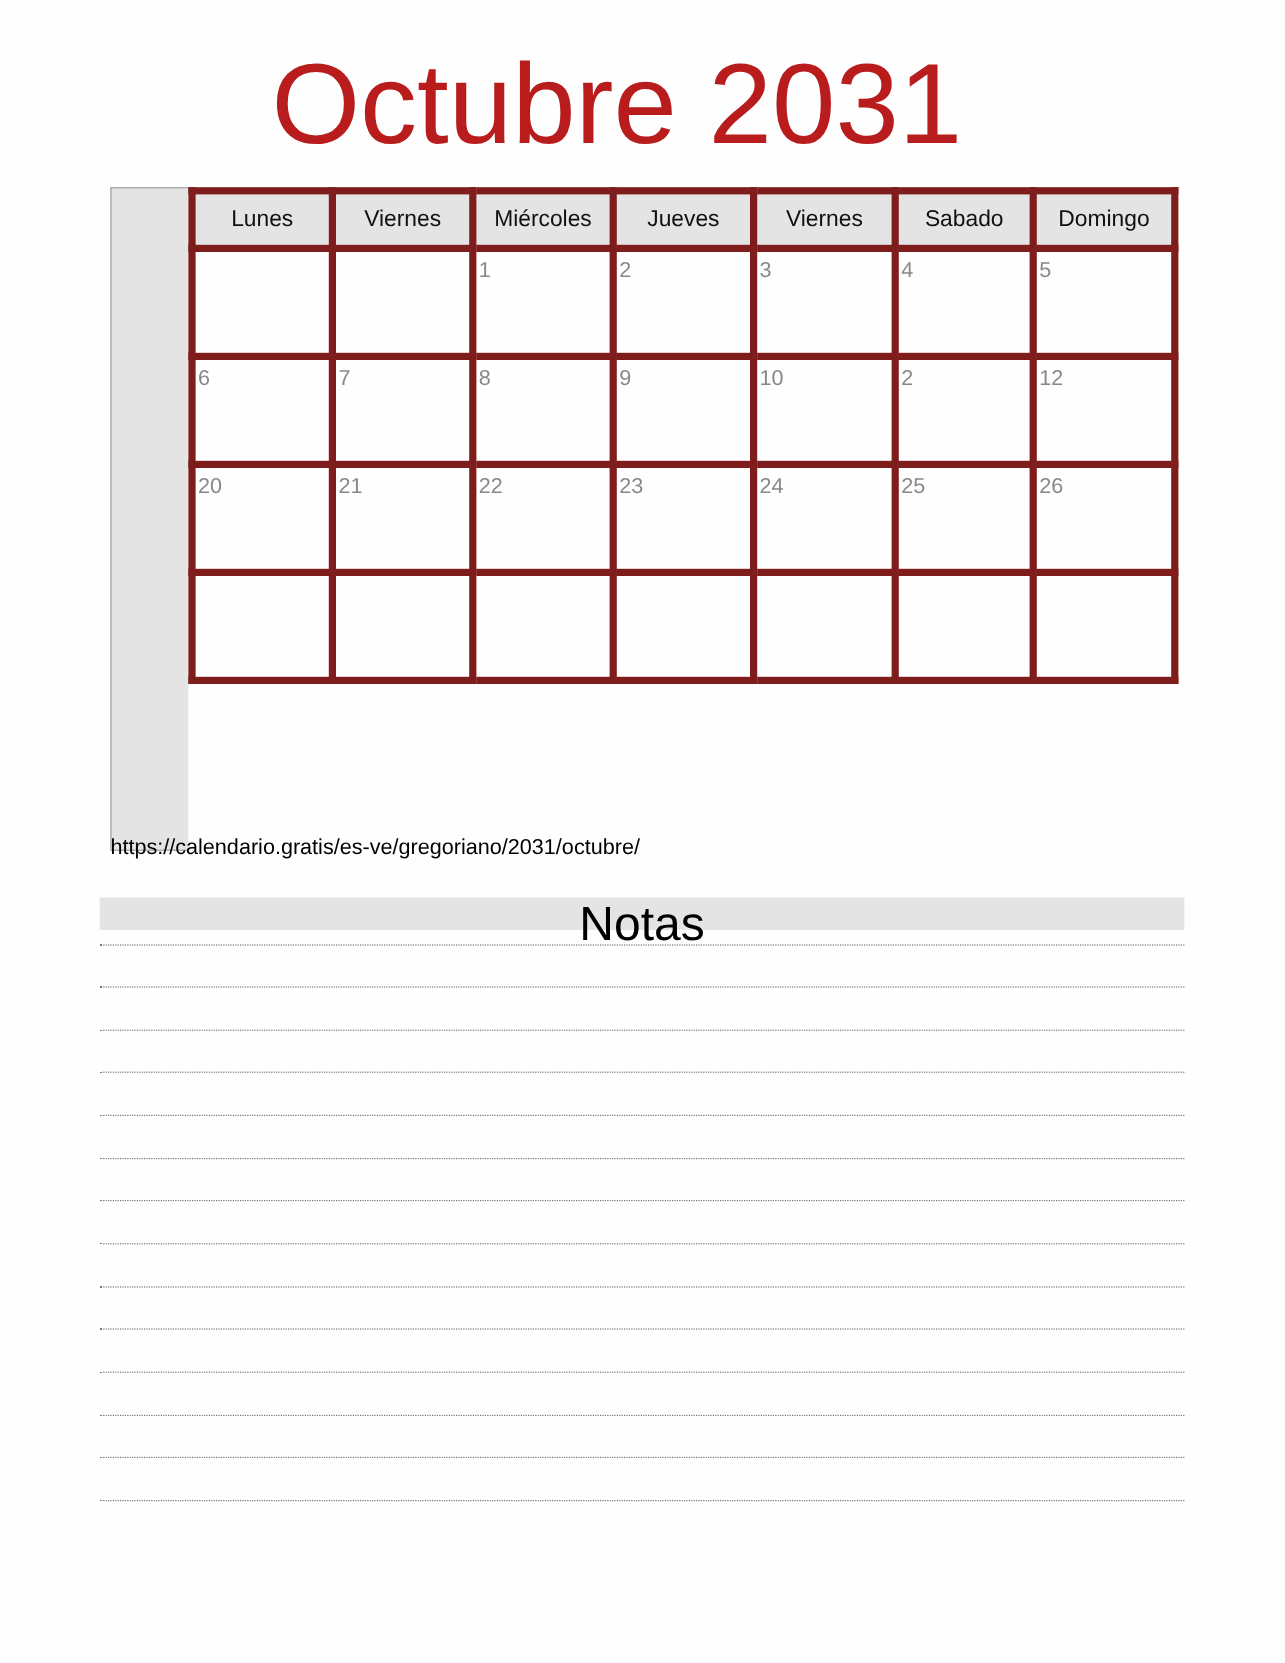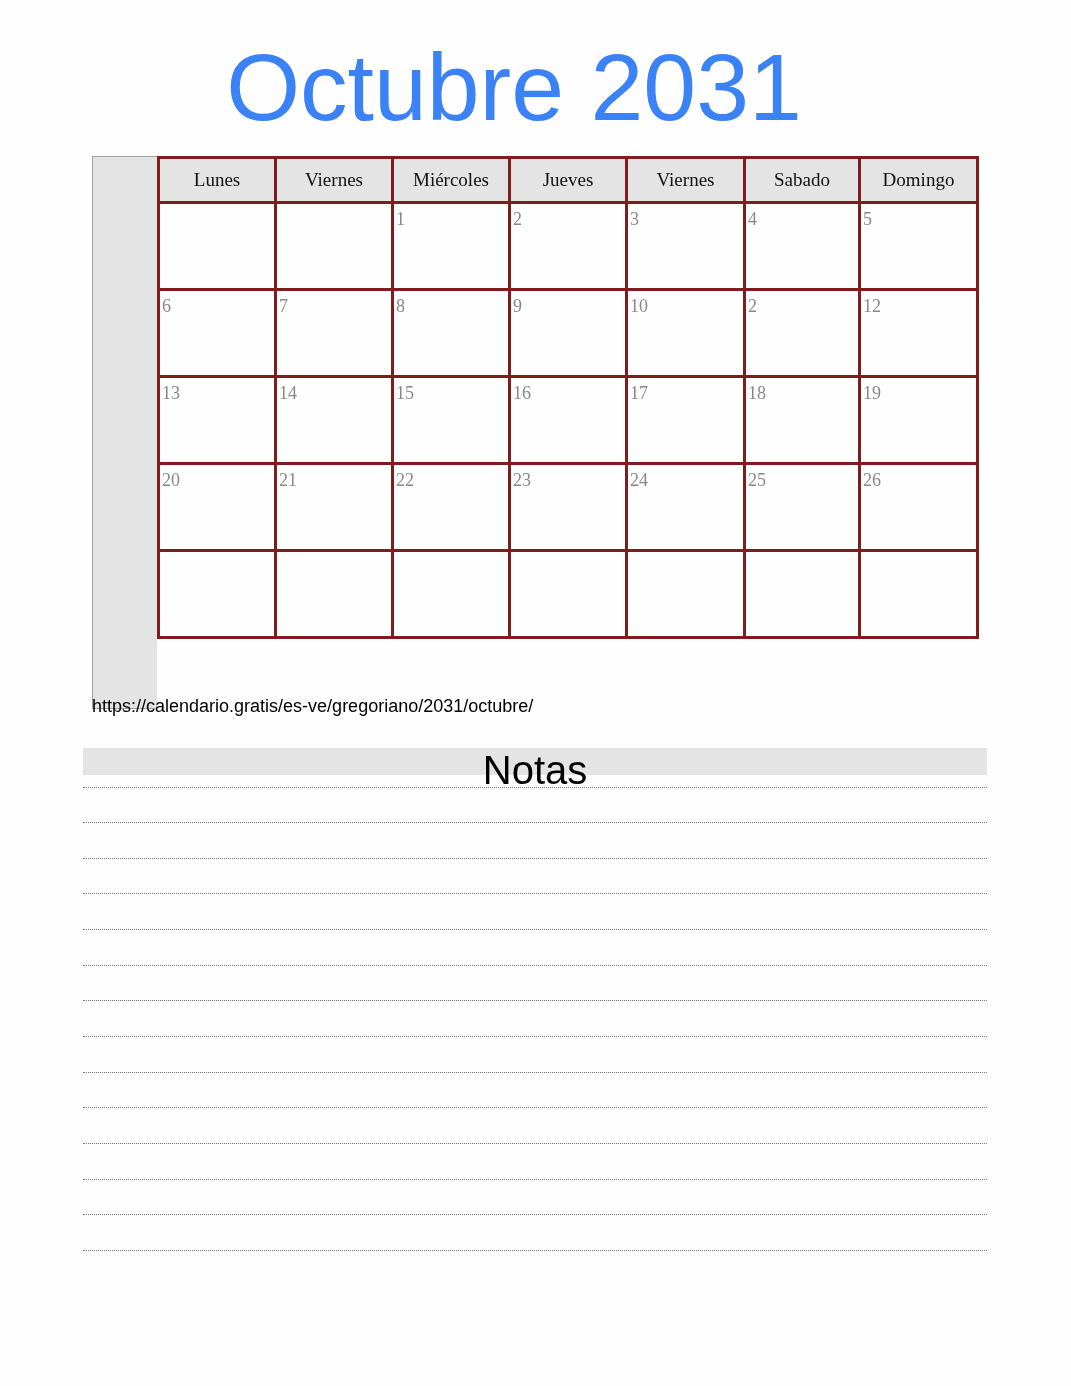--- a/index.html
+++ b/index.html
@@ -1,20 +1,20 @@
 <!DOCTYPE html>
 <html><head>
 <meta charset="utf-8">
 <style>
   html, body { margin:0; padding:0; }
   body { width:1071px; height:1386px; background:#fefefe; position:relative; font-family:"Liberation Sans", sans-serif; overflow:hidden; }
-  .title { position:absolute; left:0; top:32px; width:1028px; text-align:center; font-size:95px; color:#3b82f6; line-height:110px; }
+  .title { position:absolute; left:0; top:32px; width:1028px; text-align:center; font-size:95px; color:#b91c1c; line-height:110px; }
   .side { position:absolute; left:92px; top:156px; width:65px; height:553px; background:#e4e4e4; border:1px solid #a0a0a0; border-right:none; box-sizing:border-box; }
   table.cal { position:absolute; left:157px; top:156px; border-collapse:collapse; table-layout:fixed; }
-  table.cal th, table.cal td { border:3px solid #7f1d1d; padding:0;font-family:Liberation Serif, serif; }
+  table.cal th, table.cal td { border:6px solid #7f1d1d; padding:0; }
   table.cal th { height:42px; background:#e4e4e4; font-weight:normal; font-size:19px; color:#111; text-align:center; }
   table.cal td { height:84px; vertical-align:top; background:#fefefe; }
   .dn { display:block; font-size:18px; color:#888; padding:5px 0 0 2px; line-height:20px; }
   .url { position:absolute; left:92px; top:696px; font-size:18px; color:#000; }
   .notes-band { position:absolute; left:83px; top:748px; width:904px; height:27px; background:#e4e4e4; text-align:center; }
   .notes-title { font-size:40px; line-height:44px; color:#000; position:relative; top:0px; }
   .line { position:absolute; left:83px; width:904px; height:0; border-top:1px dotted #777; }
 </style>
 </head>
 <body>
@@ -86,43 +86,20 @@
         </td>
       <td>
           <span class="dn">2</span>
         </td>
       <td>
           <span class="dn">12</span>
         </td>
     </tr>
     <tr>
       <td>
-          <span class="dn">13</span>
-        </td>
-      <td>
-          <span class="dn">14</span>
-        </td>
-      <td>
-          <span class="dn">15</span>
-        </td>
-      <td>
-          <span class="dn">16</span>
-        </td>
-      <td>
-          <span class="dn">17</span>
-        </td>
-      <td>
-          <span class="dn">18</span>
-        </td>
-      <td>
-          <span class="dn">19</span>
-        </td>
-    </tr>
-    <tr>
-      <td>
           <span class="dn">20</span>
         </td>
       <td>
           <span class="dn">21</span>
         </td>
       <td>
           <span class="dn">22</span>
         </td>
       <td>
           <span class="dn">23</span>

